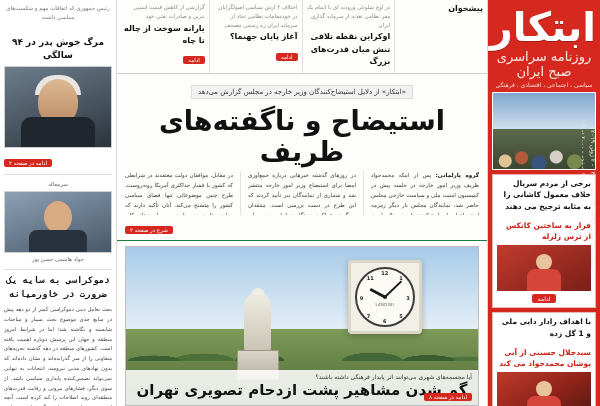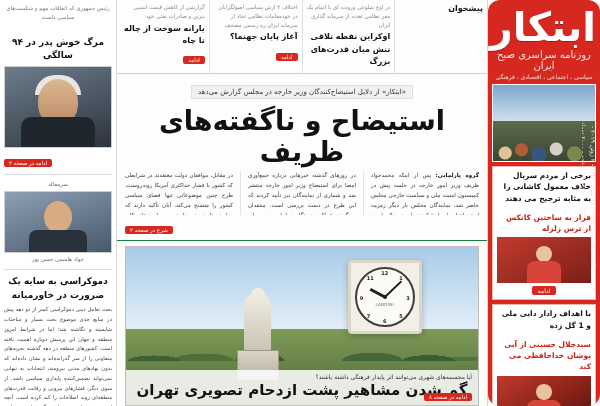--- a/index.html
+++ b/index.html
@@ -19,38 +19,37 @@
   }
 
   
   .masthead {
     width: 112px;
     background: #d6281f;
     color: #fff;
     position: relative;
     flex: 0 0 112px;
     overflow: hidden;
-    border-radius: 12px;
   }
   .masthead-logo {
     padding: 6px 4px 2px 4px;
     text-align: center;
   }
   .logo-script {
     font-family: "DejaVu Sans", sans-serif;
     font-weight: bold;
     font-size: 40px;
     line-height: 1.05;
     letter-spacing: -1px;
     color: #ffffff;
     text-shadow: 0 1px 0 rgba(0,0,0,.25);
     direction: rtl;
   }
   .logo-sub {
-    font-size: 10px;
+    font-size: 13px;
     color: #ffe7e4;
     margin-top: 1px;
     letter-spacing: .2px;
   }
   .logo-tagline {
     font-size: 6px;
     color: #ffd9d5;
     margin-top: 2px;
   }
   .masthead-meta {
@@ -369,21 +368,21 @@
   }
   .portrait-small .suit2 {
     position: absolute; left: 50%; bottom: 0; transform: translateX(-50%);
     width: 58px; height: 22px; background: #28313c; border-radius: 8px 8px 0 0;
   }
   .left-caption { font-size: 5.5px; color: #666; text-align: center; line-height: 1.6; margin-top: 2px; }
   .left-article {
     margin-top: 5px;
   }
   .left-article h3 {
-    font-size: 9px; font-weight: bold; color: #111; text-align: center; line-height: 1.5;
+    font-size: 9px; font-weight: bold; color: #111; text-align: center; line-height: 1.5; font-family: Liberation Mono, monospace;
   }
   .left-article p {
     font-size: 5.3px; line-height: 1.85; color: #3f3f3f; text-align: justify;
     margin-top: 3px; max-height: 118px; overflow: hidden;
   }
 </style>
 </head>
 <body>
 
 <div class="page">
@@ -489,21 +488,21 @@
       <h4 class="red">فرار به ساختین كانكس از ترس زلزله</h4>
       <div class="side-thumb">
         <span class="head"></span>
         <span class="body"></span>
       </div>
       <button class="side-more">ادامه</button>
     </div>
 
     <div class="side-item">
       <h4>با اهداف رادار دایی ملی و 1 گل زده</h4>
-      <h4 class="red">سیدجلال حسینی از آبی پوشان خداحافظی می كند</h4>
+      <h4 class="red">سیدجلال حسینی از آبی پوشان محمدجواد می كند</h4>
       <div class="side-thumb player">
         <span class="head"></span>
         <span class="body"></span>
       </div>
       <button class="side-more">ادامه</button>
     </div>
   </div>
 
   <div class="left">
     <div class="left-kicker">رئیس جمهوری که اتفاقات مهم و شکست‌های سیاسی داشت</div>

